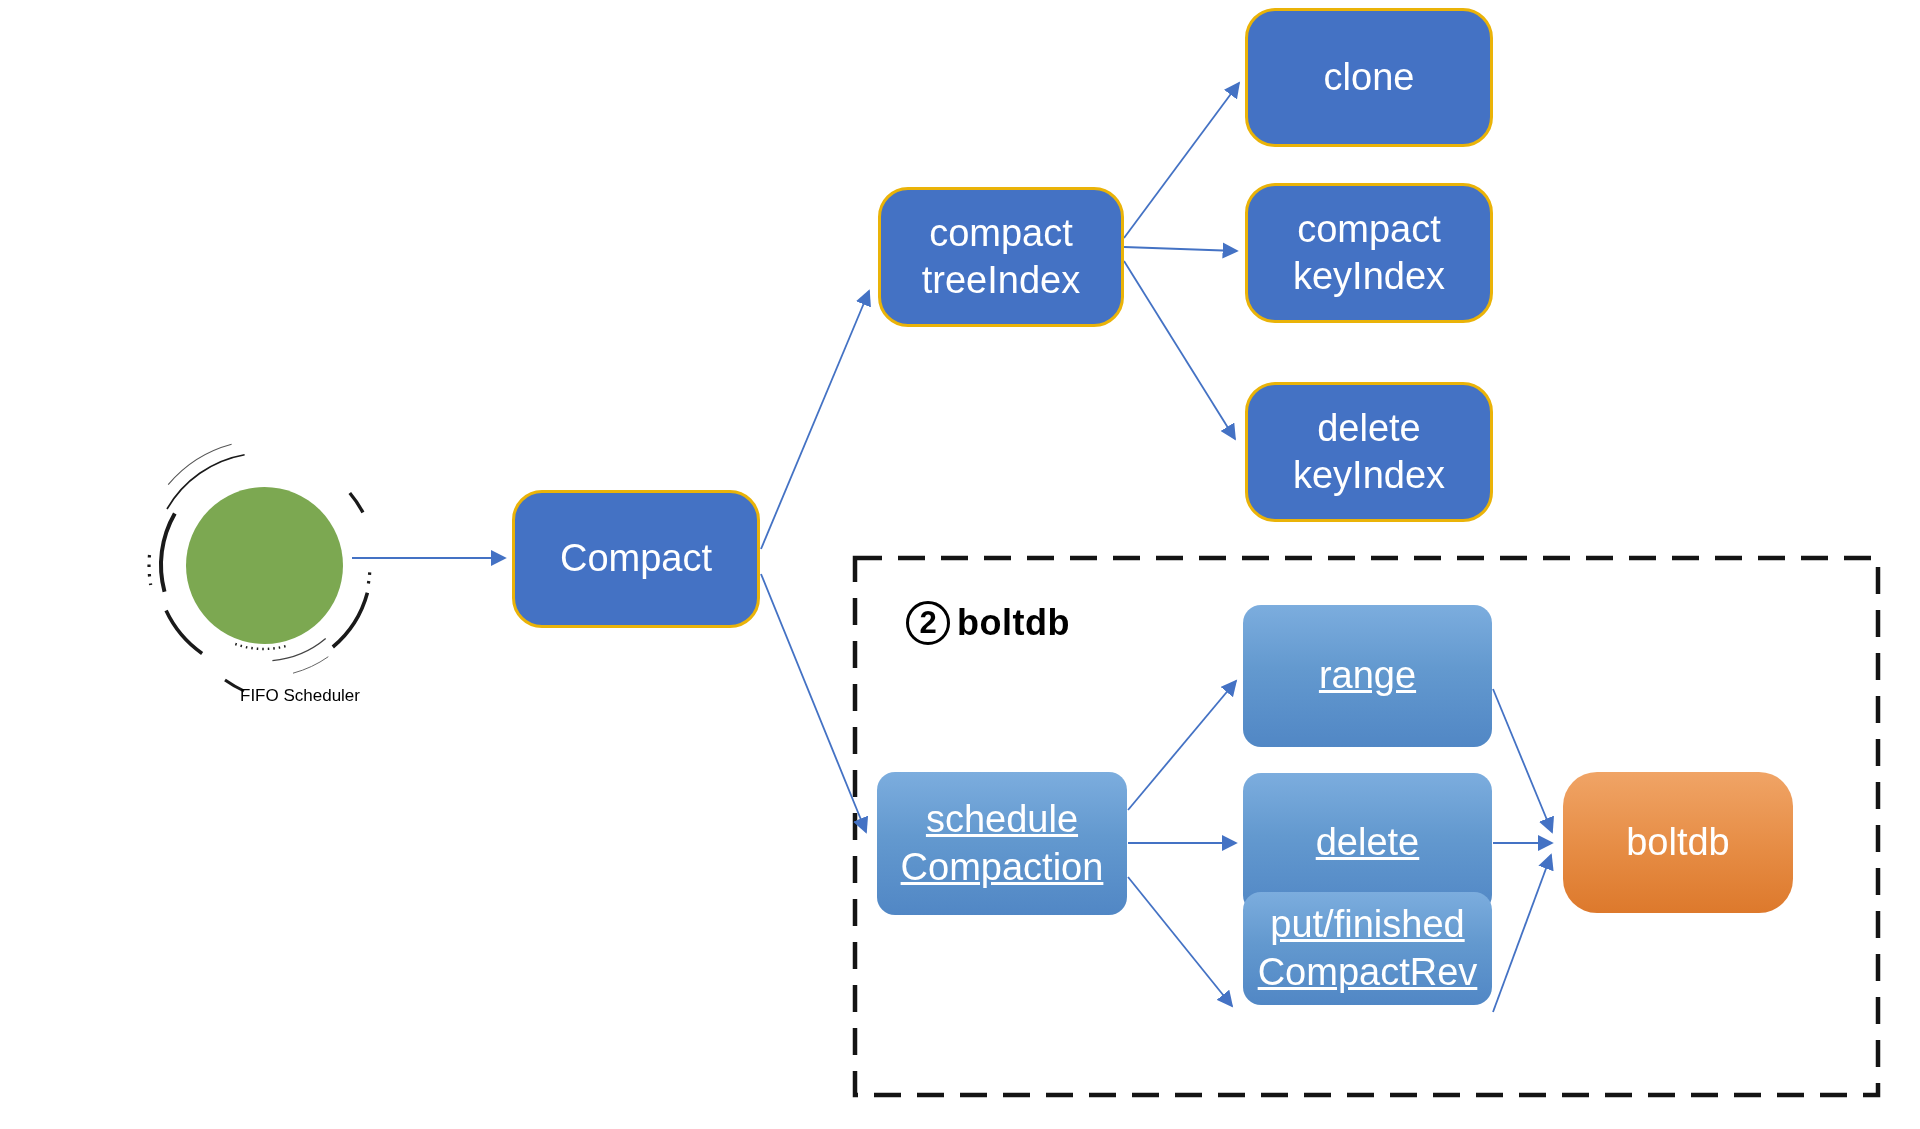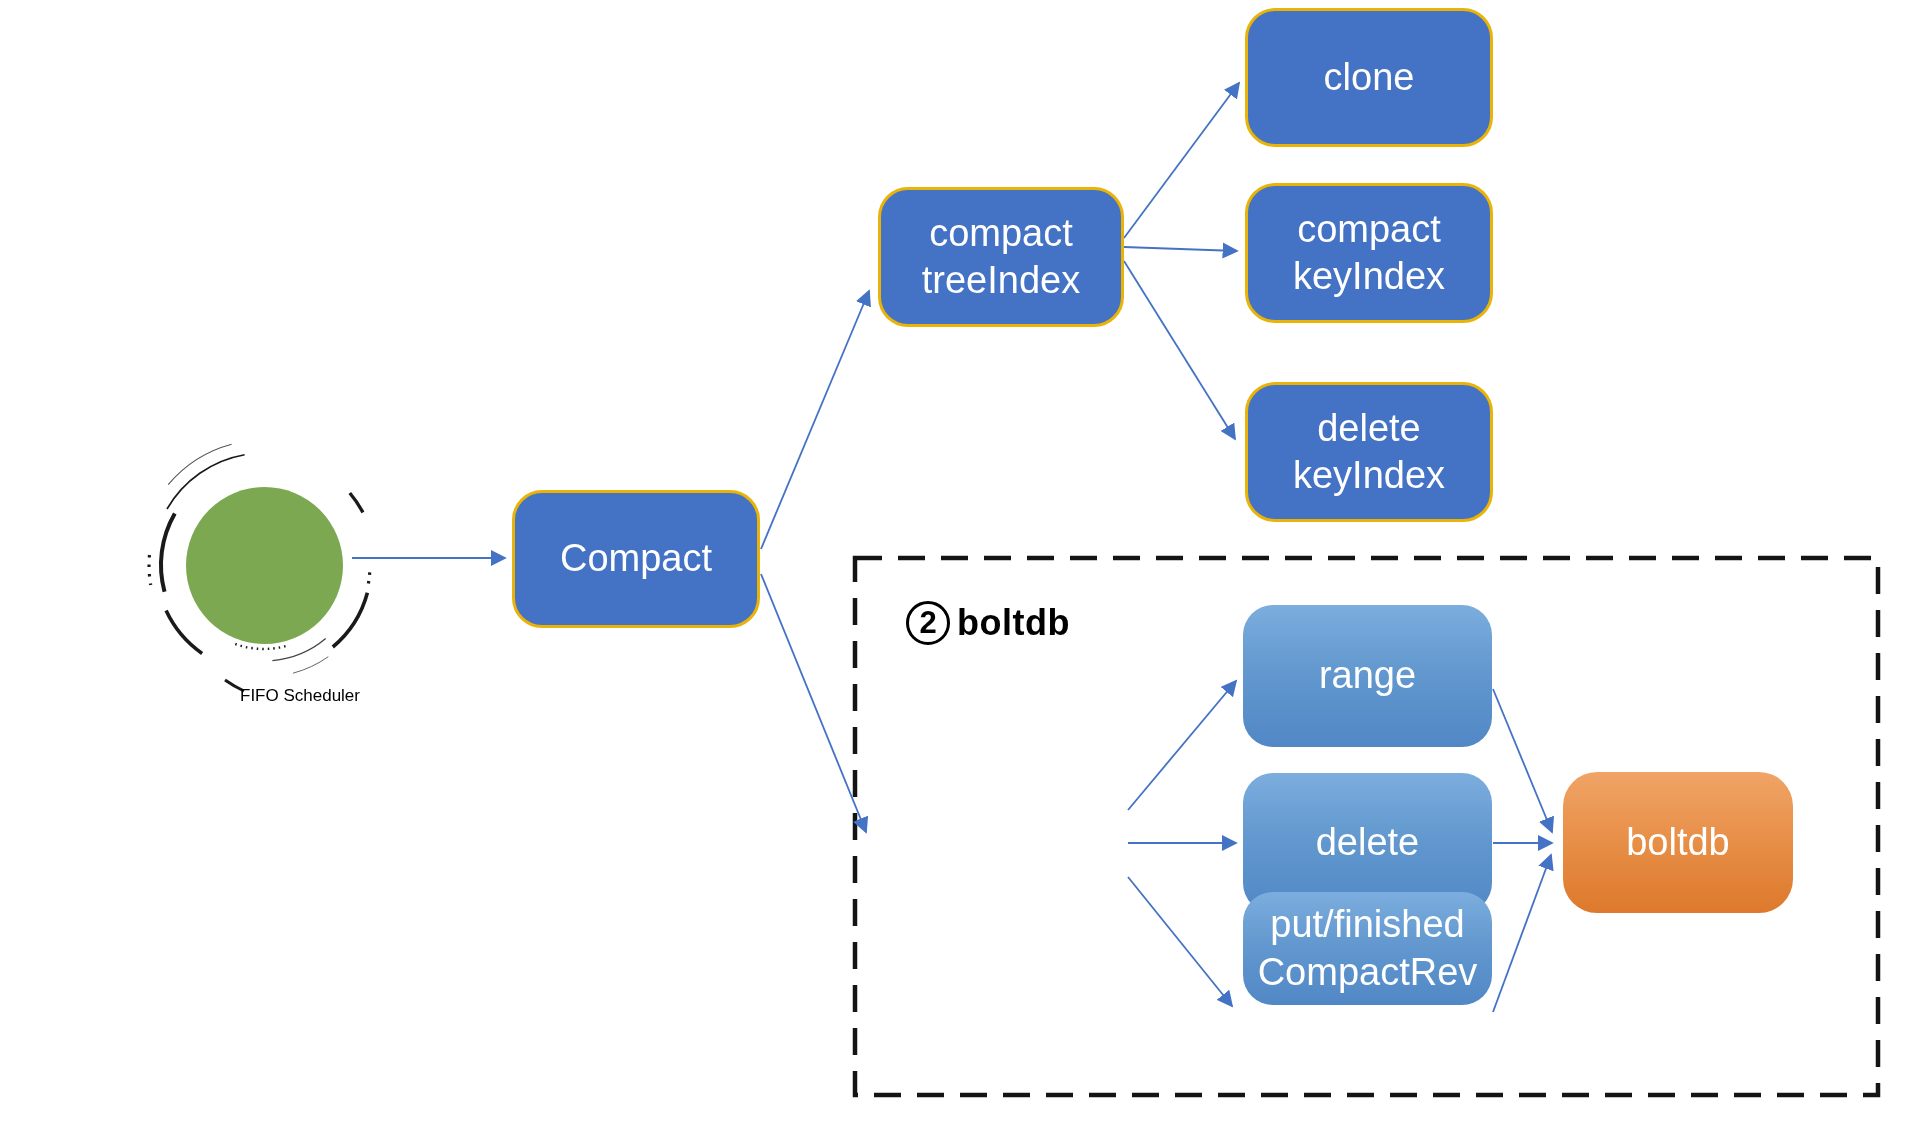--- a/index.html
+++ b/index.html
@@ -11,21 +11,22 @@
   .node{
     position:absolute;display:flex;align-items:center;justify-content:center;
     color:#ffffff;text-align:center;font-size:38px;line-height:1.25;
     white-space:pre-line;box-sizing:border-box;
   }
   .blue{
     background:#4472c4;border:3px solid #eab308;border-radius:30px;
   }
   .lightblue{
     background:linear-gradient(180deg,#7cadde 0%,#6399cf 45%,#5187c5 100%);
-    border-radius:30px;
+    border-radius:18px;
+    text-decoration:underline;
   }
   .orange{
     background:linear-gradient(180deg,#f0a466 0%,#e68c44 55%,#dd792c 100%);
     border-radius:34px;
   }
   .scheduler-circle{
     position:absolute;left:186px;top:487px;width:157px;height:157px;
     border-radius:50%;background:#7ca851;
   }
   .scheduler-label{
@@ -98,20 +99,22 @@
   <div class="node blue" style="left:1245px;top:183px;width:248px;height:140px;">compact
 keyIndex</div>
   <div class="node blue" style="left:1245px;top:382px;width:248px;height:140px;">delete
 keyIndex</div>
 
   <div class="group-label">
     <span class="badge">2</span>
     <span class="group-text">boltdb</span>
   </div>
 
+  <div class="node lightblue" style="left:877px;top:772px;width:250px;height:143px;">schedule
+Compaction</div>
   <div class="node lightblue" style="left:1243px;top:605px;width:249px;height:142px;">range</div>
   <div class="node lightblue" style="left:1243px;top:773px;width:249px;height:140px;">delete</div>
   <div class="node lightblue" style="left:1243px;top:892px;width:249px;height:113px;">put/finished
 CompactRev</div>
 
   <div class="node orange" style="left:1563px;top:772px;width:230px;height:141px;">boltdb</div>
 
 </div>
 
 </body></html>

